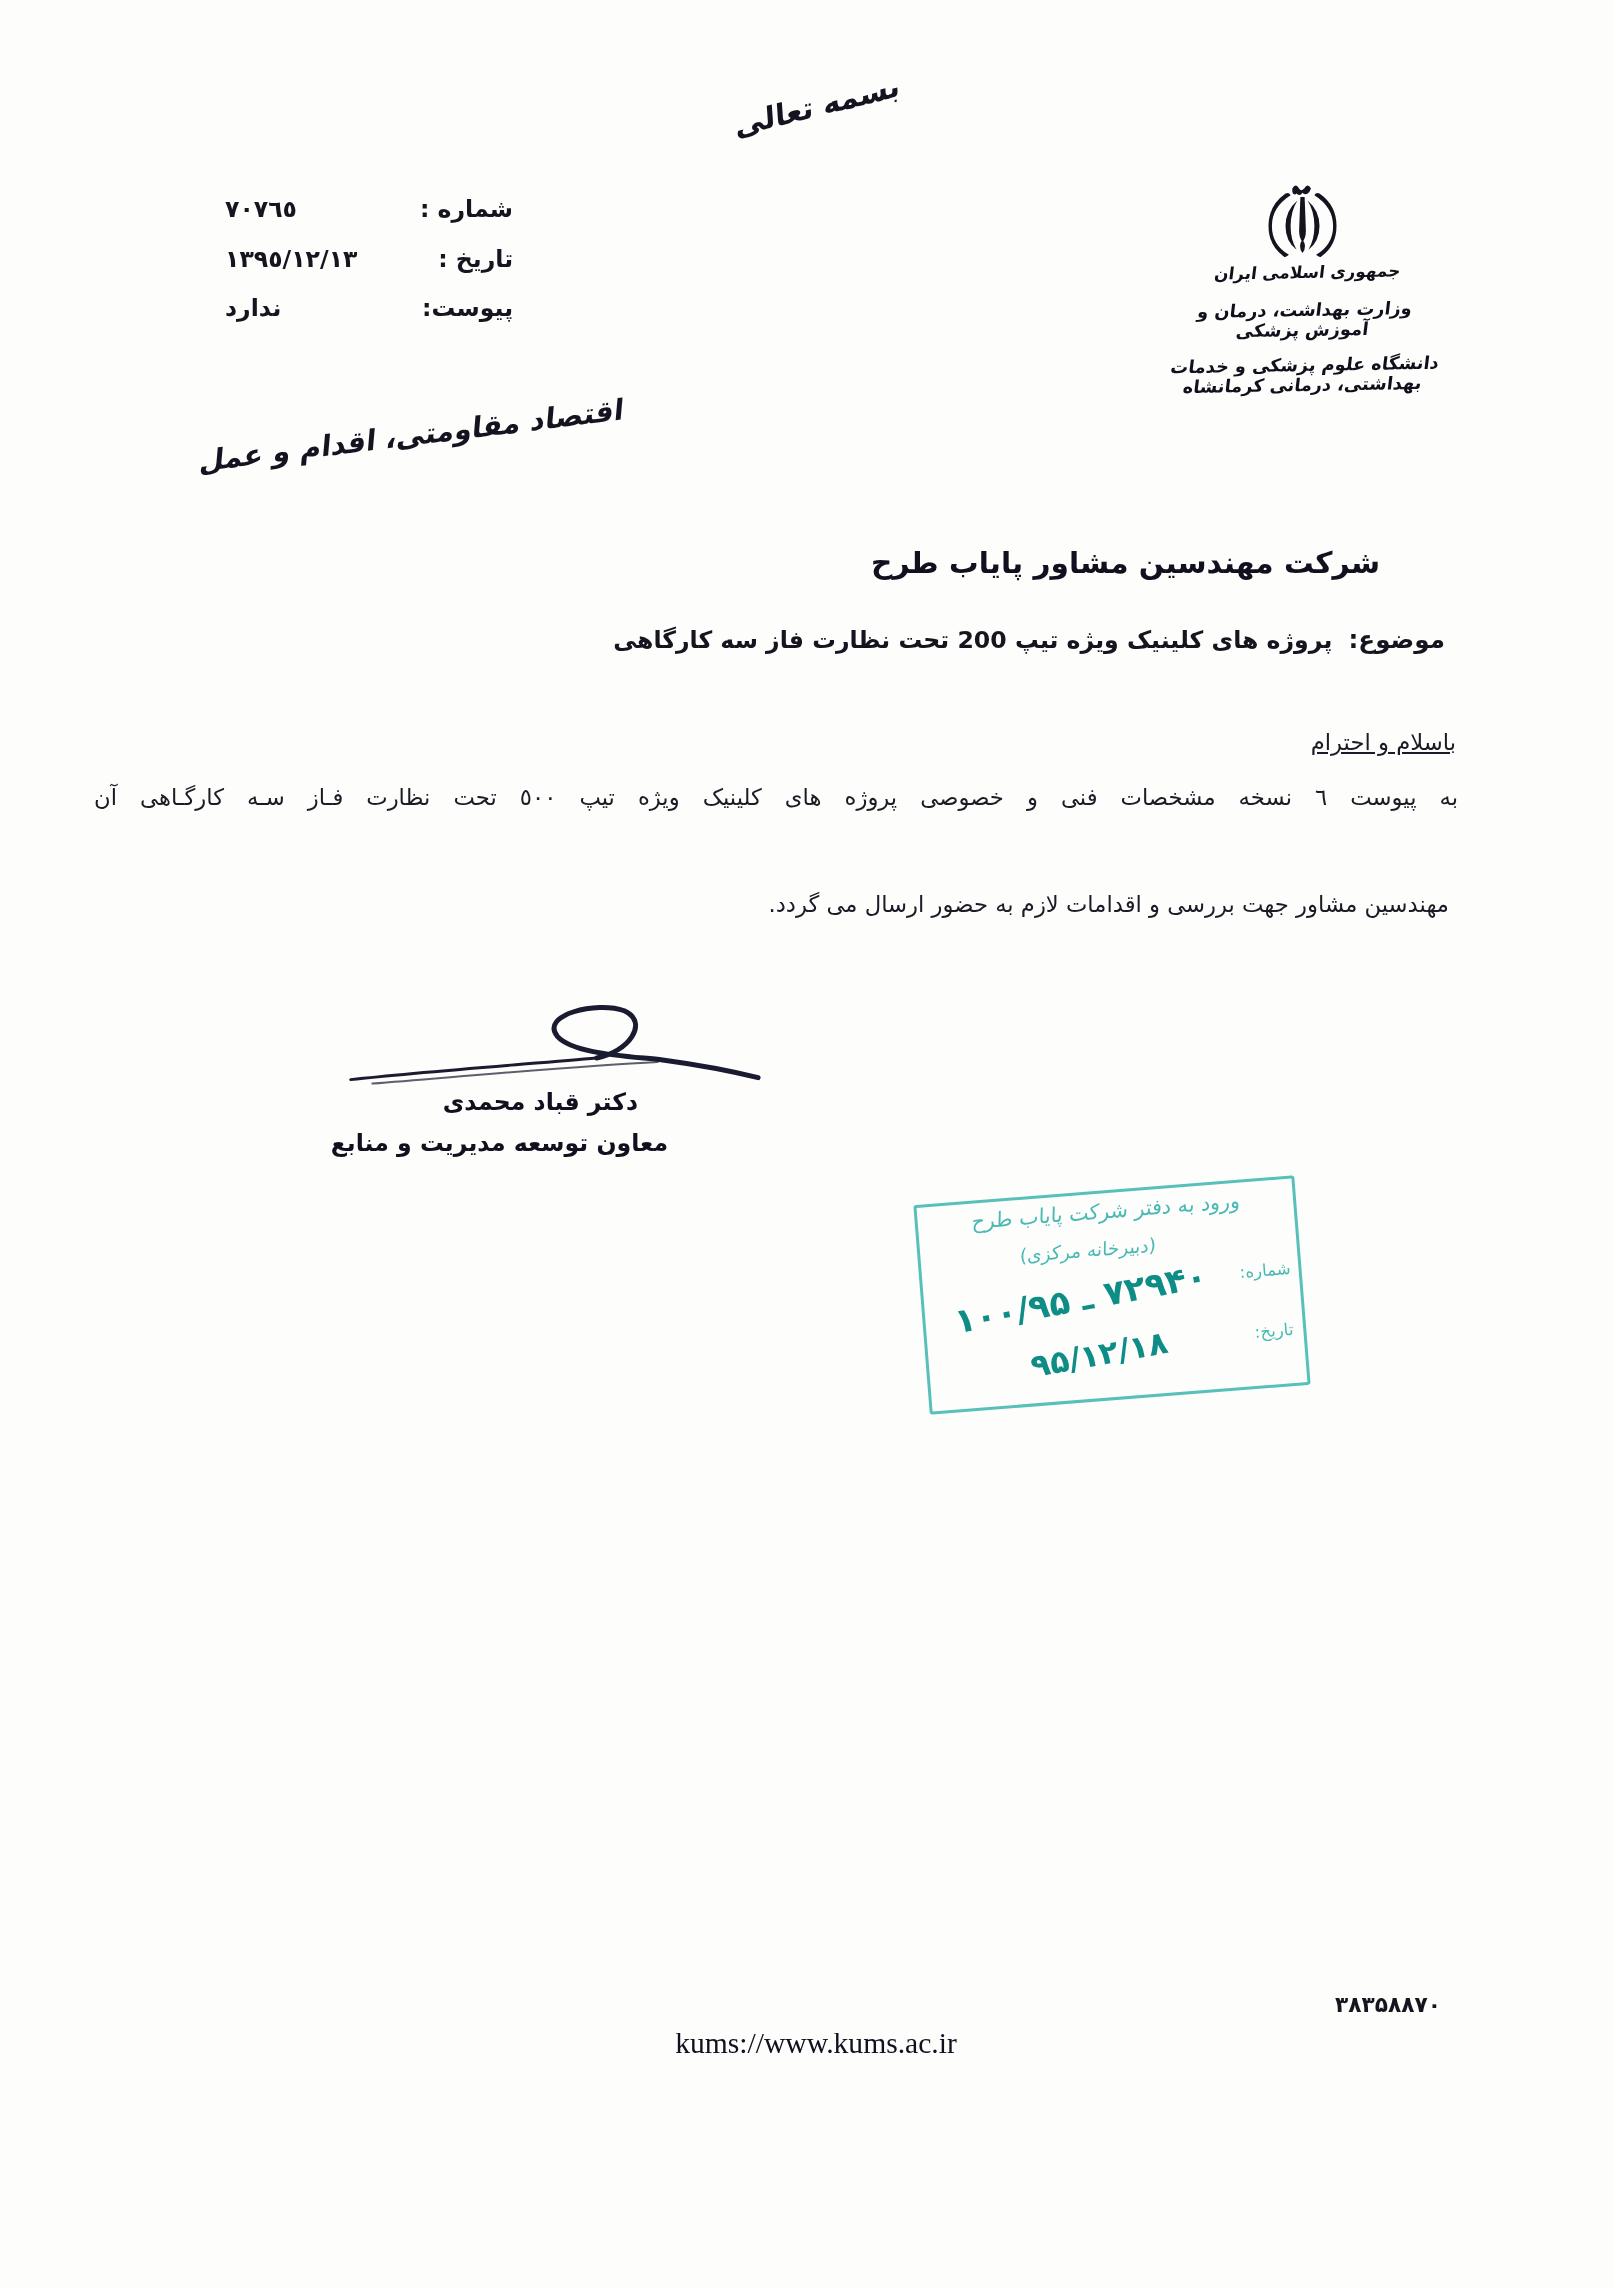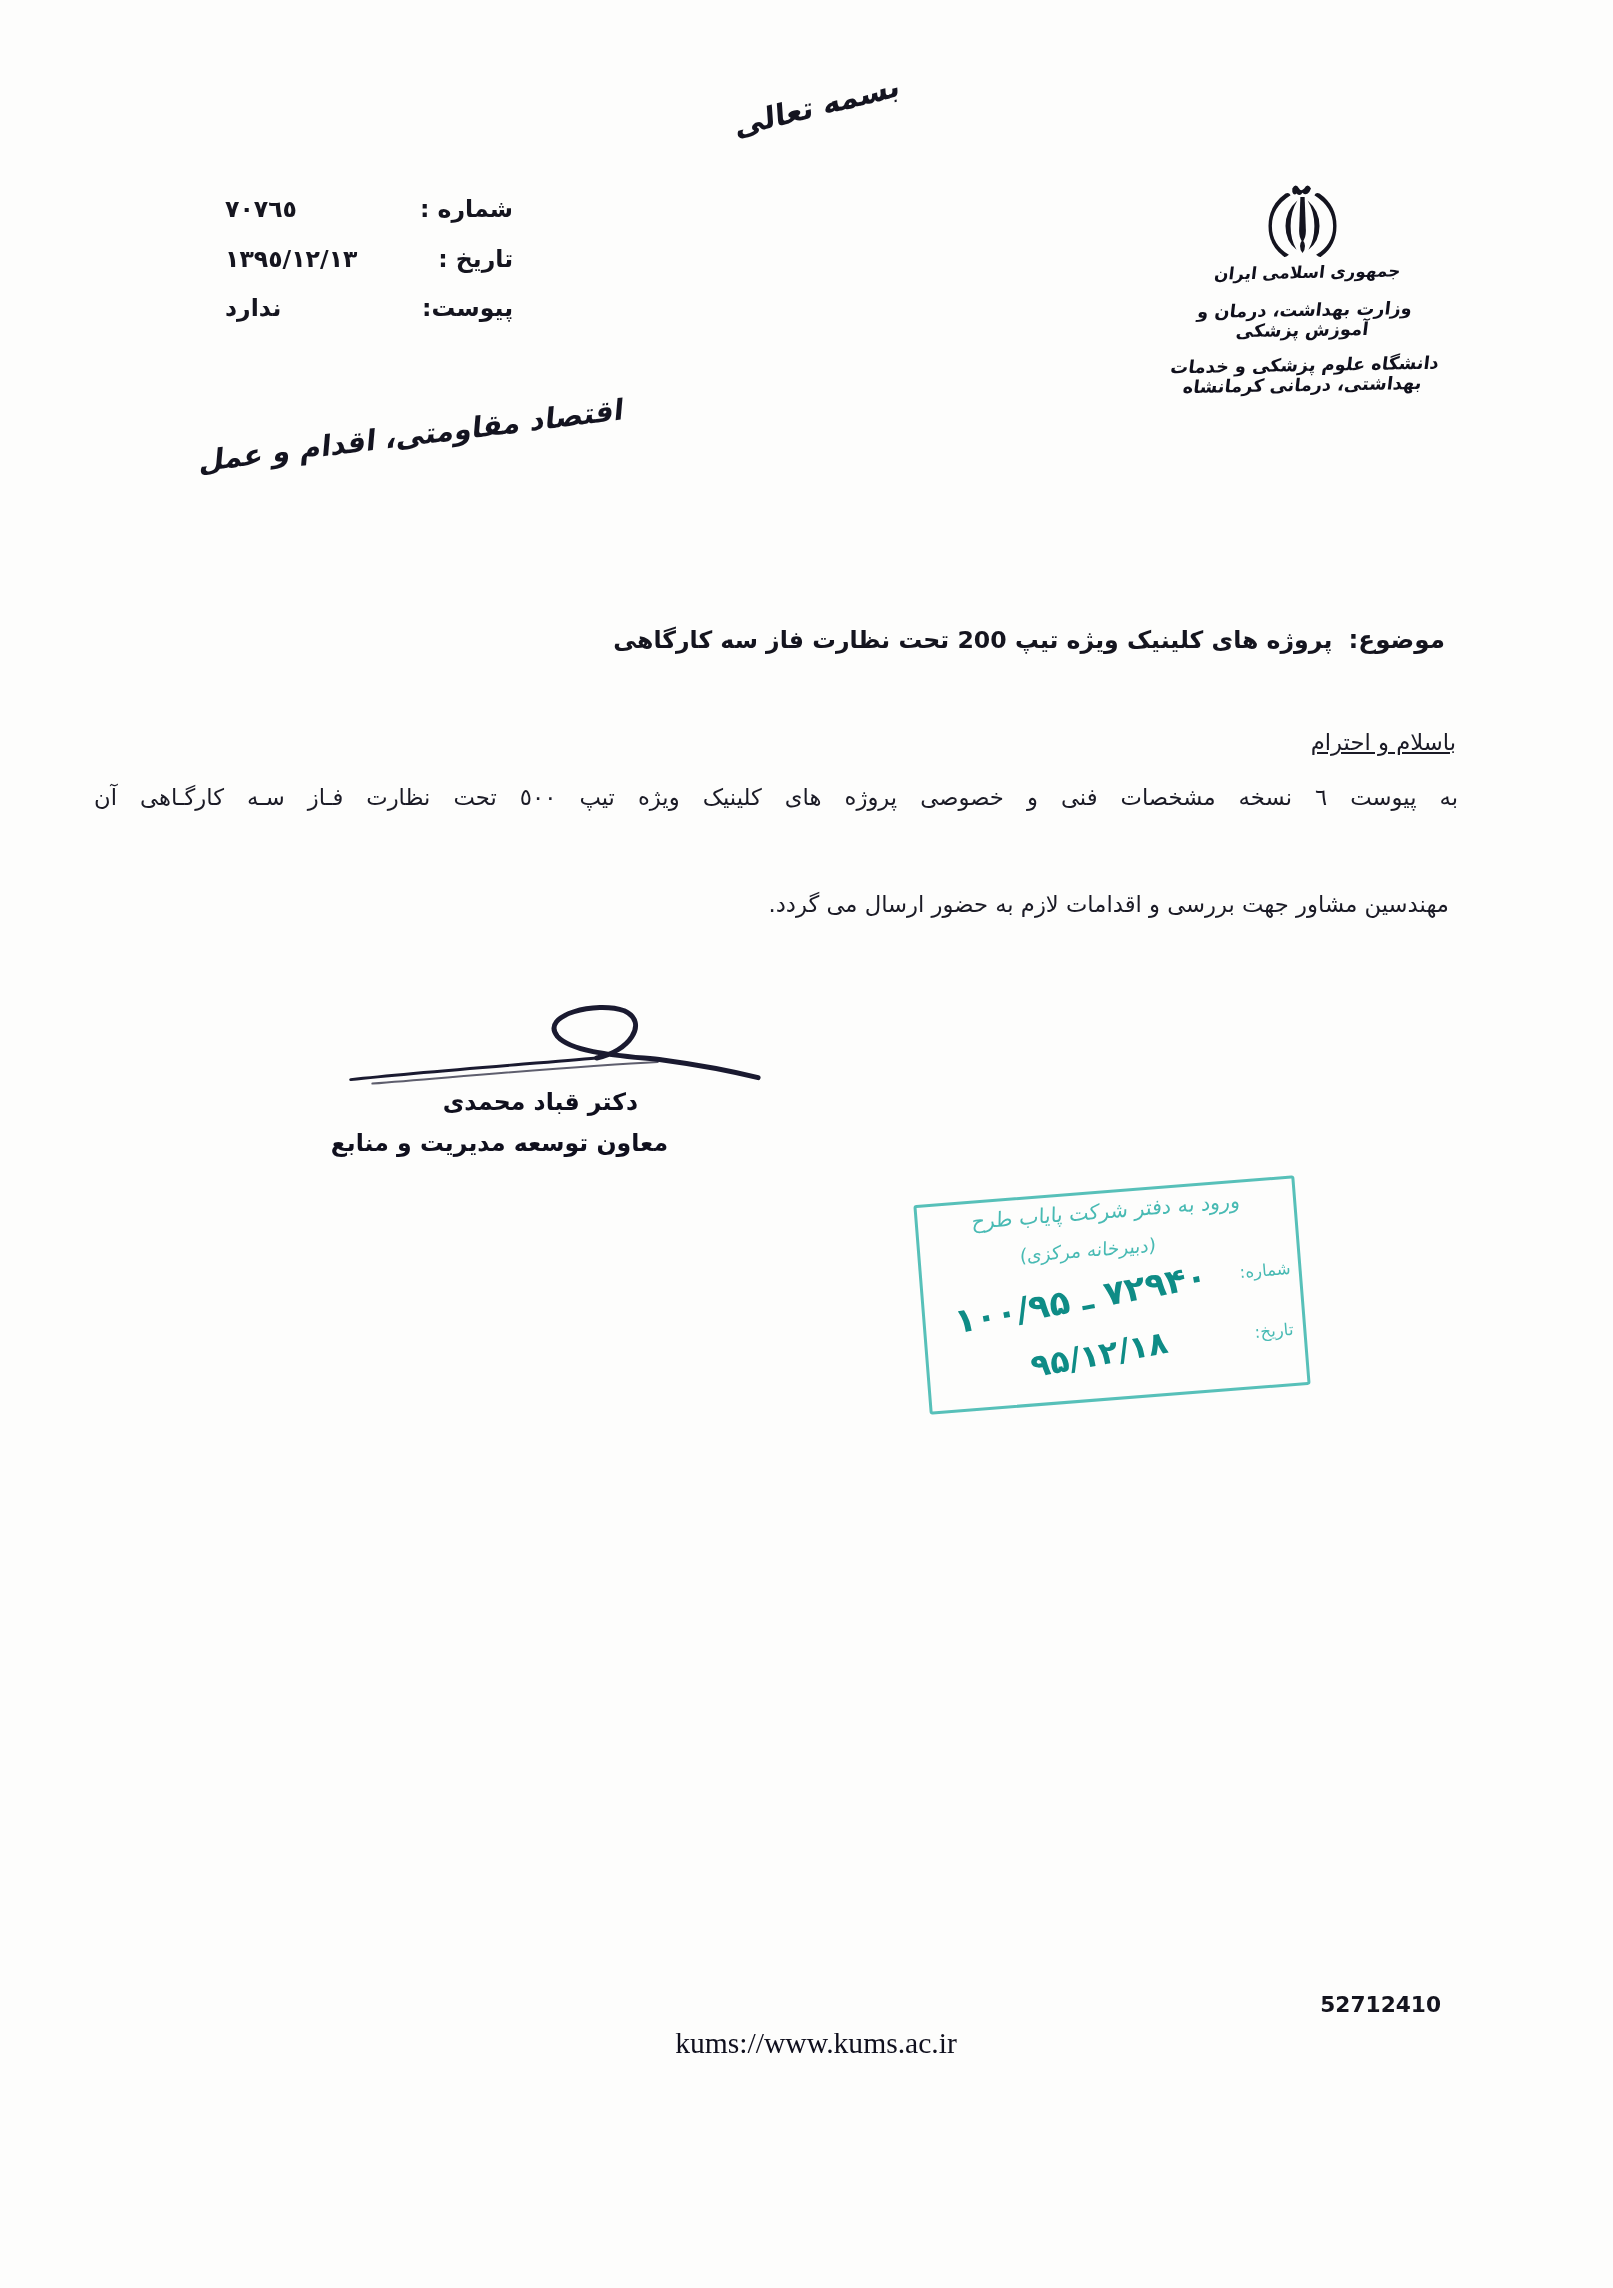--- a/index.html
+++ b/index.html
@@ -134,20 +134,21 @@
 
       <path d="M64 18 q22 14 22 36 q0 22 -20 34 q5 4 6 2 q18 -13 18 -36 q0 -24 -20 -38 q-4 -2 -6 2 z"></path>
     </g>
   </svg>
   <div class="abs rtl calli org-line org-1">جمهوری اسلامی ایران</div>
   <div class="abs rtl calli org-line org-2">وزارت بهداشت، درمان و آموزش پزشکی</div>
   <div class="abs rtl calli org-line org-3">دانشگاه علوم پزشکی و خدمات بهداشتی، درمانی کرمانشاه</div>
 
   <div class="abs rtl slogan">اقتصاد مقاومتی، اقدام و عمل</div>
 
+  <div class="abs rtl recipient">شرکت مهندسین مشاور پایاب طرح</div>
 
   <div class="abs rtl subject">
     <span class="sub-lbl">موضوع:</span>
     <span>پروژه های کلینیک ویژه تیپ 200 تحت نظارت فاز سه کارگاهی</span>
   </div>
 
   <div class="abs rtl greeting">باسلام و احترام</div>
 
   <div class="abs rtl body-1">به پیوست ٦ نسخه مشخصات فنی و خصوصی پروژه های کلینیک ویژه تیپ ٥٠٠ تحت نظارت فـاز سـه کارگـاهی آن</div>
   <div class="abs rtl body-2">مهندسین مشاور جهت بررسی و اقدامات لازم به حضور ارسال می گردد.</div>
@@ -164,17 +165,17 @@
 
   <div class="abs stamp">
     <div class="abs rtl stamp-line1">ورود به دفتر شرکت پایاب طرح</div>
     <div class="abs rtl stamp-line2">(دبیرخانه مرکزی)</div>
     <div class="abs rtl stamp-lbl stamp-lbl-no">شماره:</div>
     <div class="abs rtl stamp-lbl stamp-lbl-date">تاریخ:</div>
     <div class="abs stamp-hand stamp-no">۷۲۹۴۰ ـ ۱۰۰/۹۵</div>
     <div class="abs stamp-hand stamp-date">۹۵/۱۲/۱۸</div>
   </div>
 
-  <div class="abs rtl footer-2">52712410</div>
+  <div class="abs rtl footer-2">۳۸۳۵۸۸۷۰</div>
   <div class="abs website">kums://www.kums.ac.ir</div>
 
 </div>
 
 
 </body></html>

